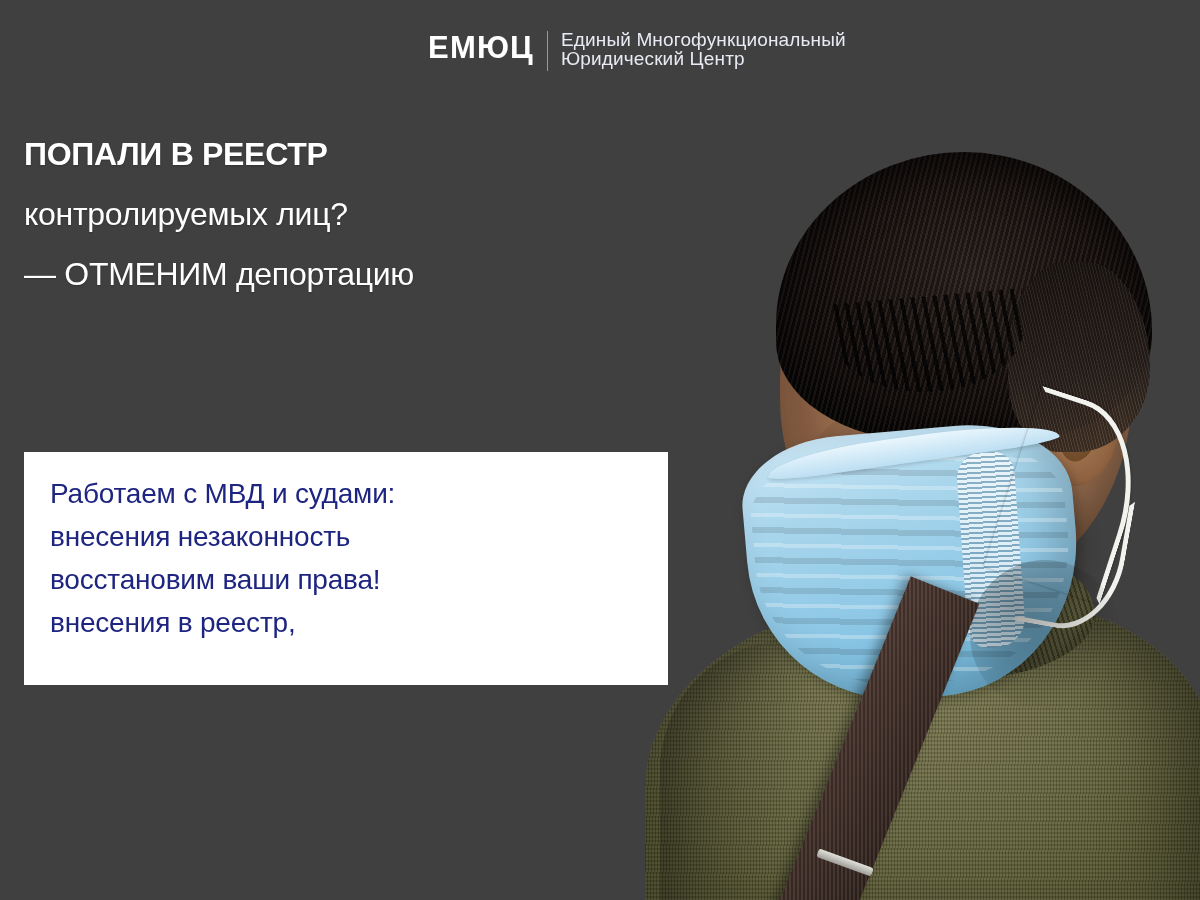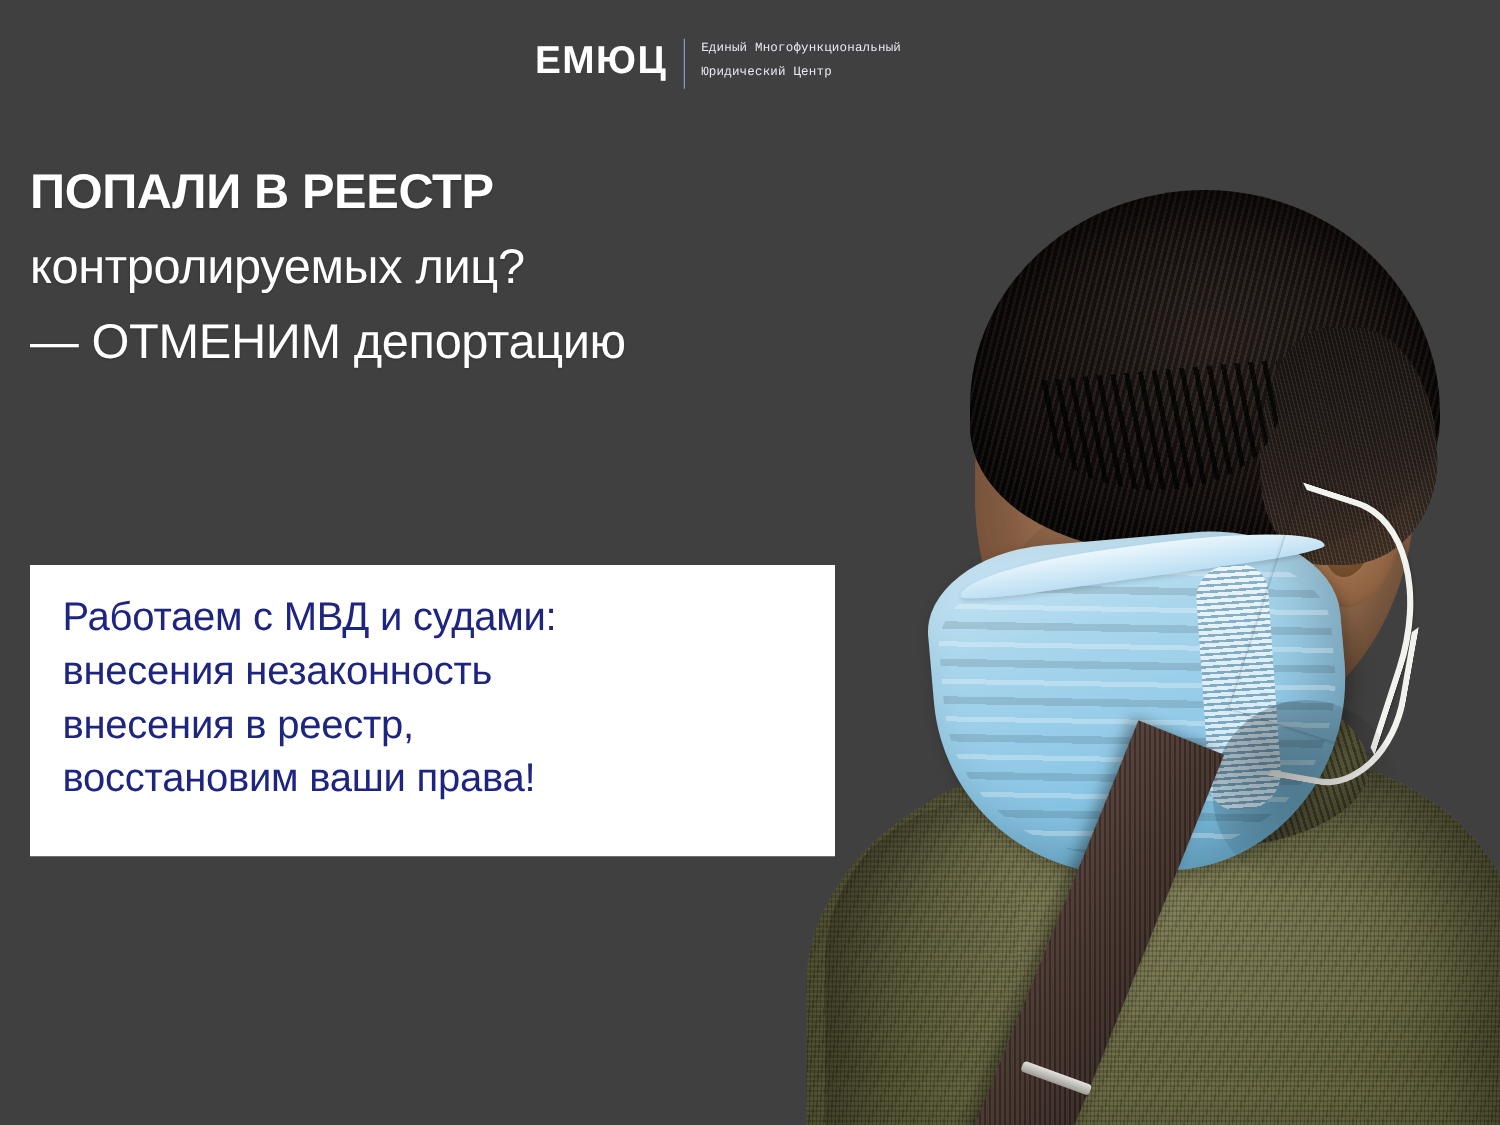--- a/index.html
+++ b/index.html
@@ -38,38 +38,37 @@
   }
   .logo-divider {
     width: 1px;
     height: 40px;
     background: #8e96c9;
     margin-top: 1px;
   }
   .logo-tagline {
     padding-left: 13px;
     color: #e8eaf4;
-    font-size: 10px;
+    font-size: 19px;
     line-height: 19px;
     letter-spacing: 0.15px;
     white-space: nowrap;
-    font-family: Liberation Mono, monospace;
   }
 
   
   .headline {
     position: absolute;
     left: 24px;
     top: 124px;
     z-index: 6;
     color: #ffffff;
     width: 740px;
   }
   .hl-line {
-    font-size: 39px;
+    font-size: 32px;
     line-height: 60px;
     white-space: nowrap;
     letter-spacing: -0.3px;
     text-shadow: 0 1px 2px rgba(0,0,0,0.22);
   }
   .hl-line.bold { font-weight: bold; }
   .hl-line .b   { font-weight: normal; }
 
   
   .callout {
@@ -78,21 +77,21 @@
     top: 452px;
     width: 644px;
     height: 233px;
     background: #ffffff;
     z-index: 6;
     box-sizing: border-box;
     padding: 20px 26px 18px 26px;
   }
   .co-line {
     color: #1e2580;
-    font-size: 32px;
+    font-size: 28px;
     line-height: 43px;
     white-space: nowrap;
     letter-spacing: -0.2px;
   }
 
   
   .photo {
     position: absolute;
     right: 0;
     top: 0;
@@ -385,17 +384,17 @@
 
   <div class="headline">
     <div class="hl-line bold">ПОПАЛИ В РЕЕСТР</div>
     <div class="hl-line">контролируемых лиц?</div>
     <div class="hl-line"><span>— </span><span class="b">ОТМЕНИМ</span><span> депортацию</span></div>
   </div>
 
   <div class="callout">
     <div class="co-line">Работаем с МВД и судами:</div>
     <div class="co-line">внесения незаконность</div>
+    <div class="co-line">восстановим ваши права!</div>
     <div class="co-line">внесения в реестр,</div>
-    <div class="co-line">восстановим ваши права!</div>
   </div>
 
 </div>
 
 </body></html>

